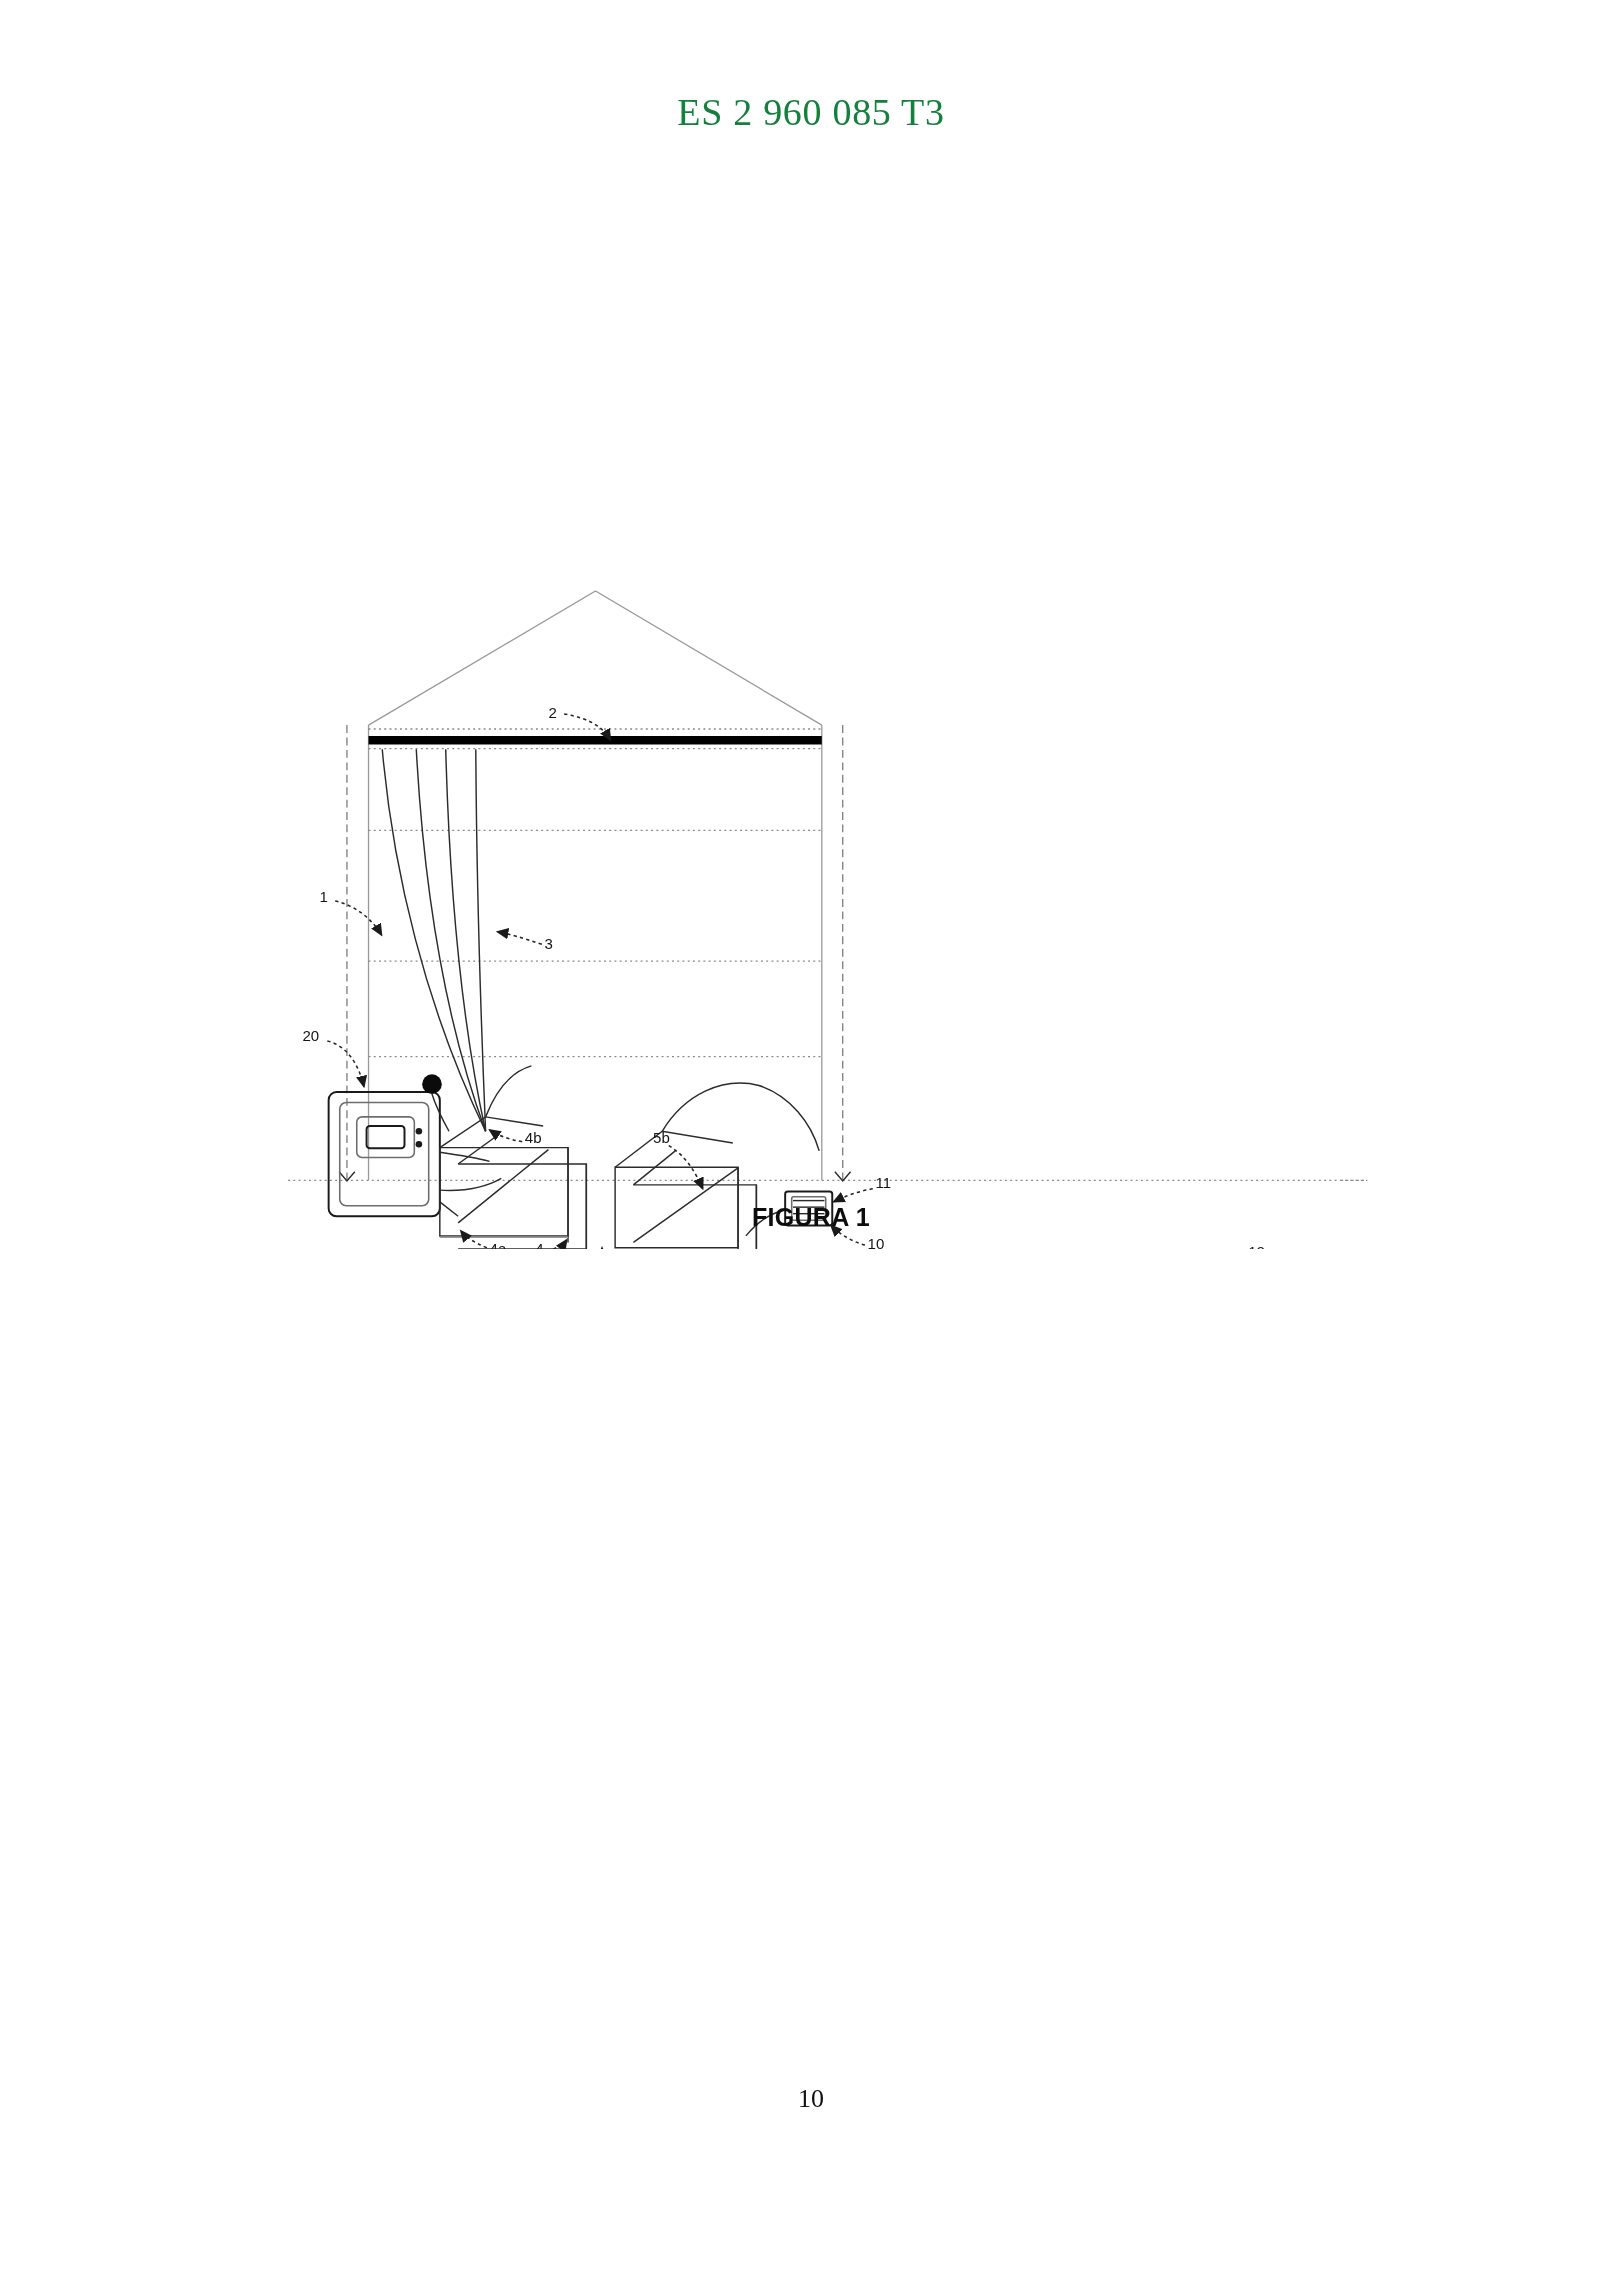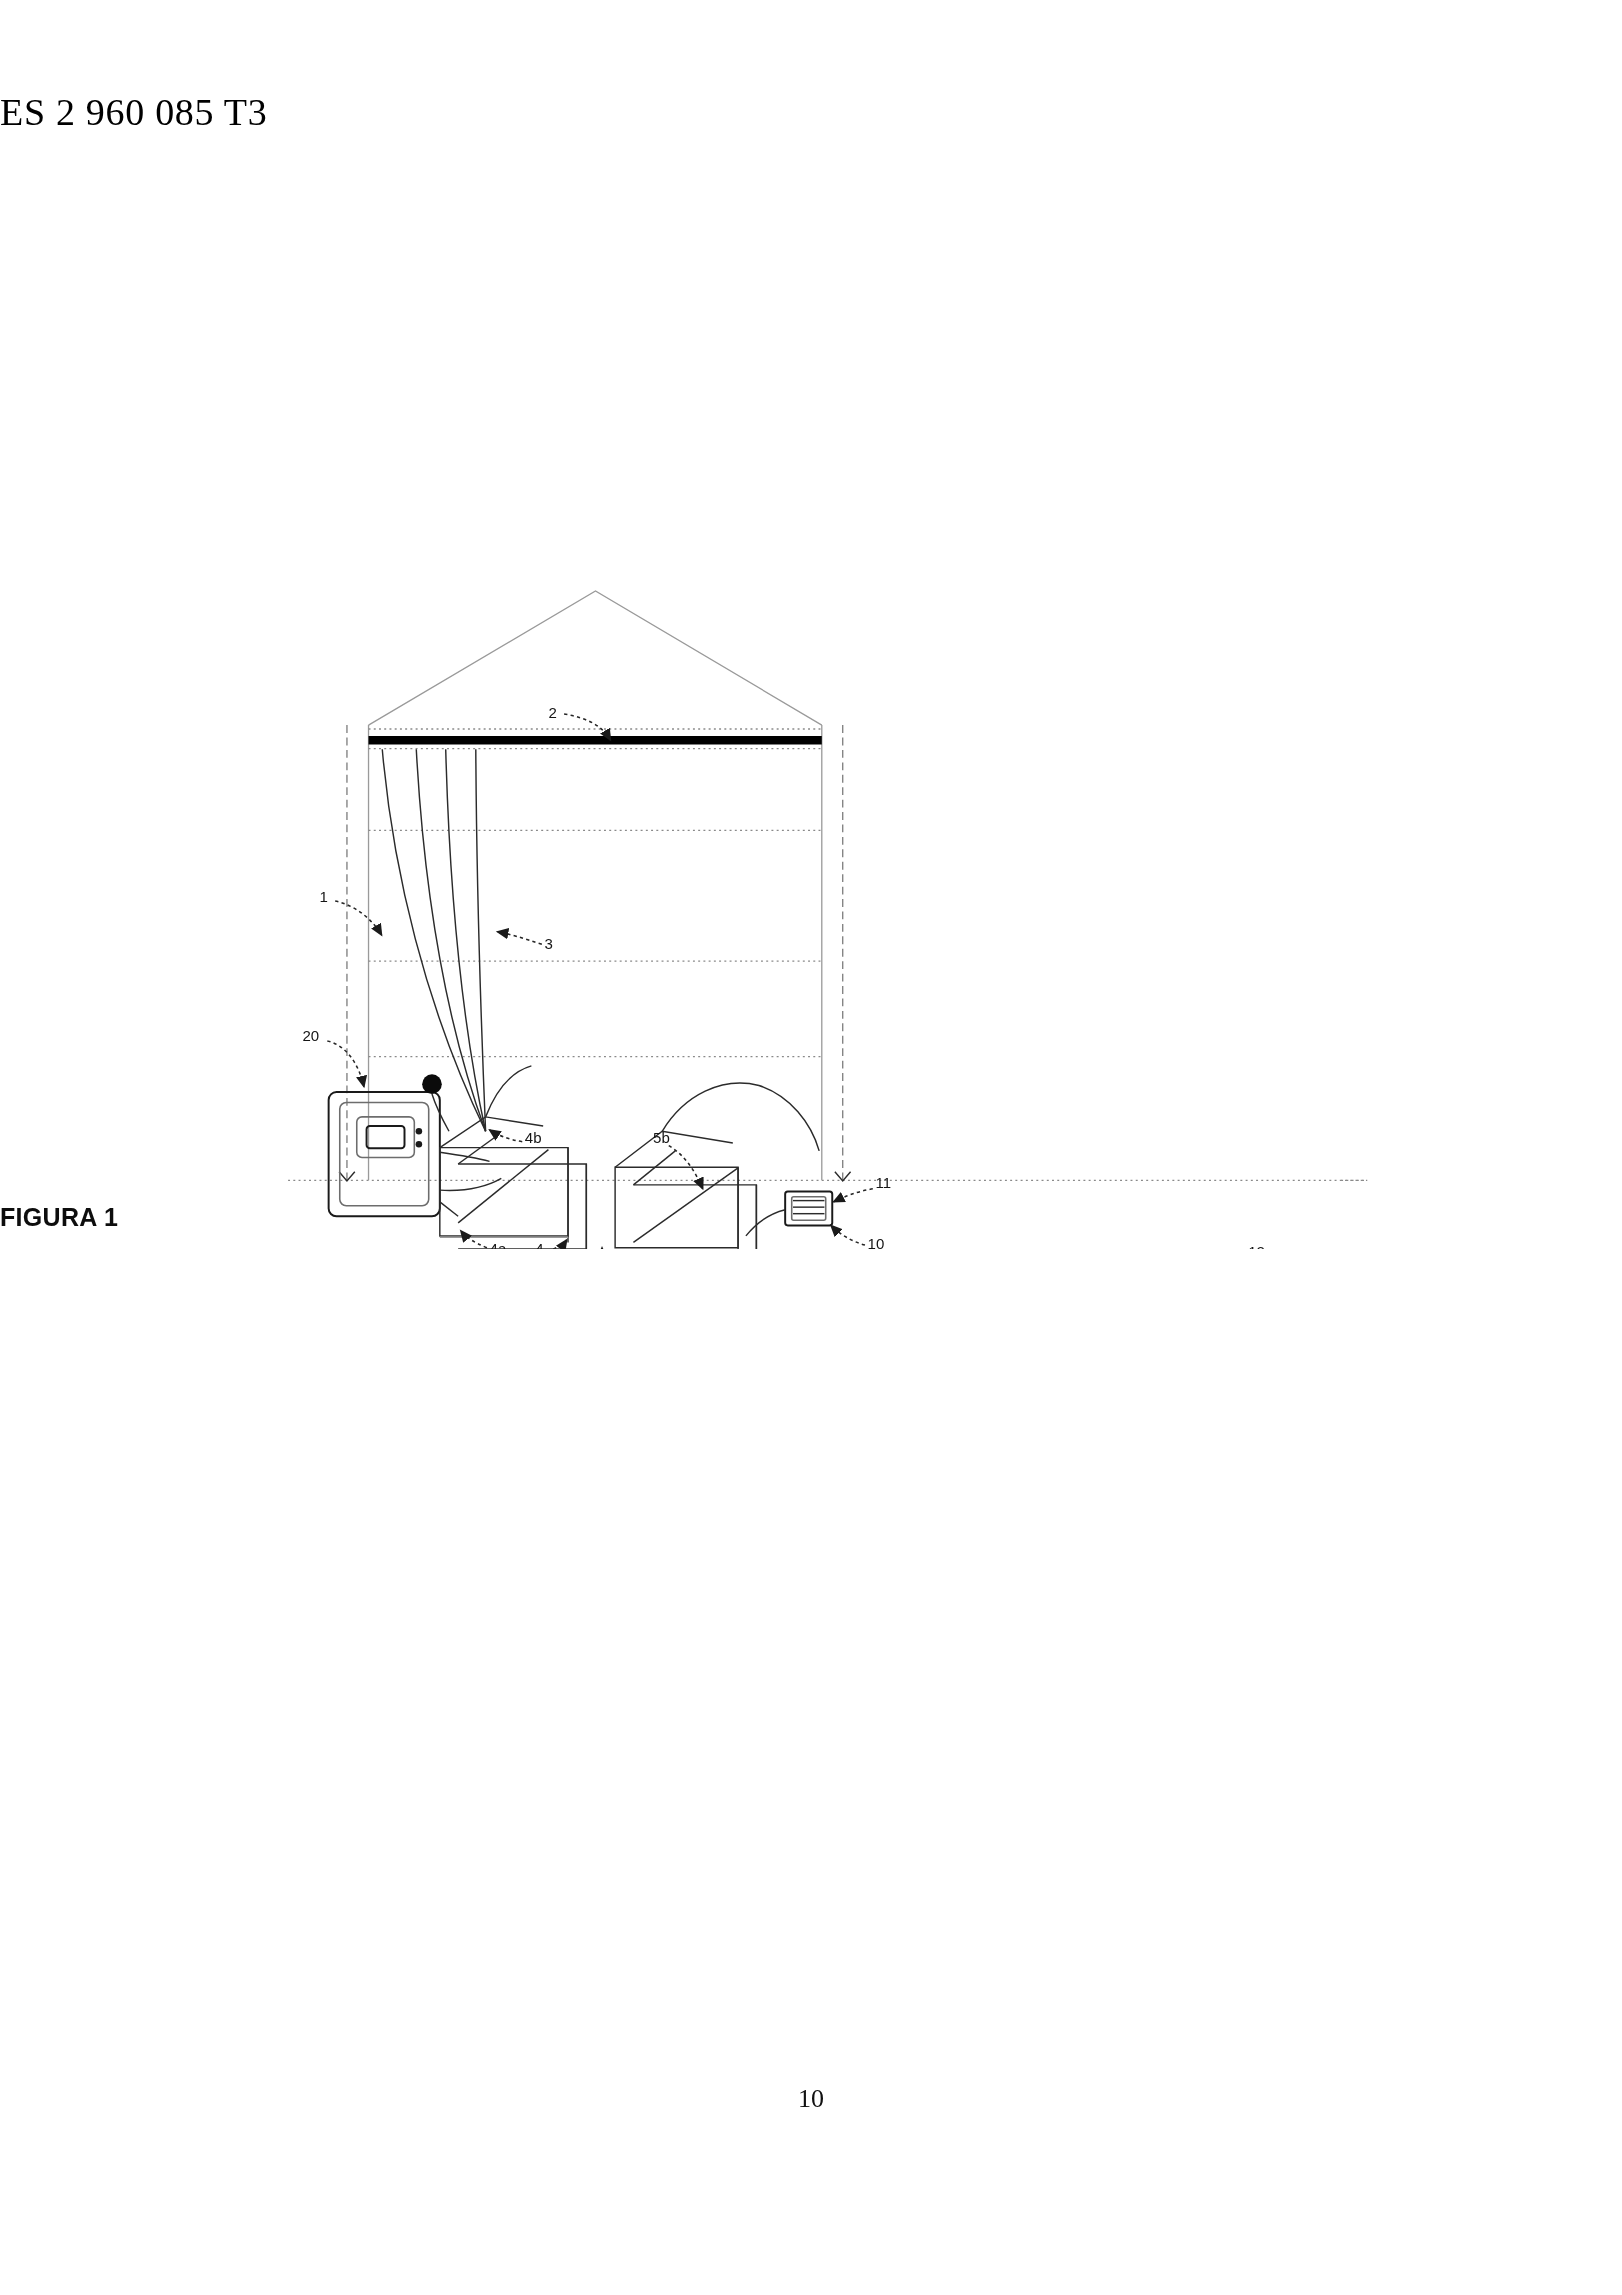--- a/index.html
+++ b/index.html
@@ -21,24 +21,25 @@
     inset: 0;
     background: #ffffff;
   }
 
   
   .doc-header {
     position: absolute;
     top: 92px;
     left: 0;
     width: 100%;
+    text-align: center;
     font-family: "Liberation Serif", serif;
     font-size: 38px;
     letter-spacing: 0.7px;
-    color: #000000;
+    color: #15803d;
     line-height: 1.1;
   }
 
   
   .figure-area {
     position: absolute;
     top: 281px;
     left: 0;
     width: 1622px;
     height: 968px;
@@ -48,20 +49,21 @@
     width: 1622px;
     height: 968px;
   }
 
   
   .figure-caption {
     position: absolute;
     top: 1203px;
     left: 0;
     width: 100%;
+    text-align: center;
     font-family: "Liberation Sans", sans-serif;
     font-weight: bold;
     font-size: 25px;
     letter-spacing: 0.3px;
     color: #0d0d0d;
   }
 
   
   .page-number {
     position: absolute;

